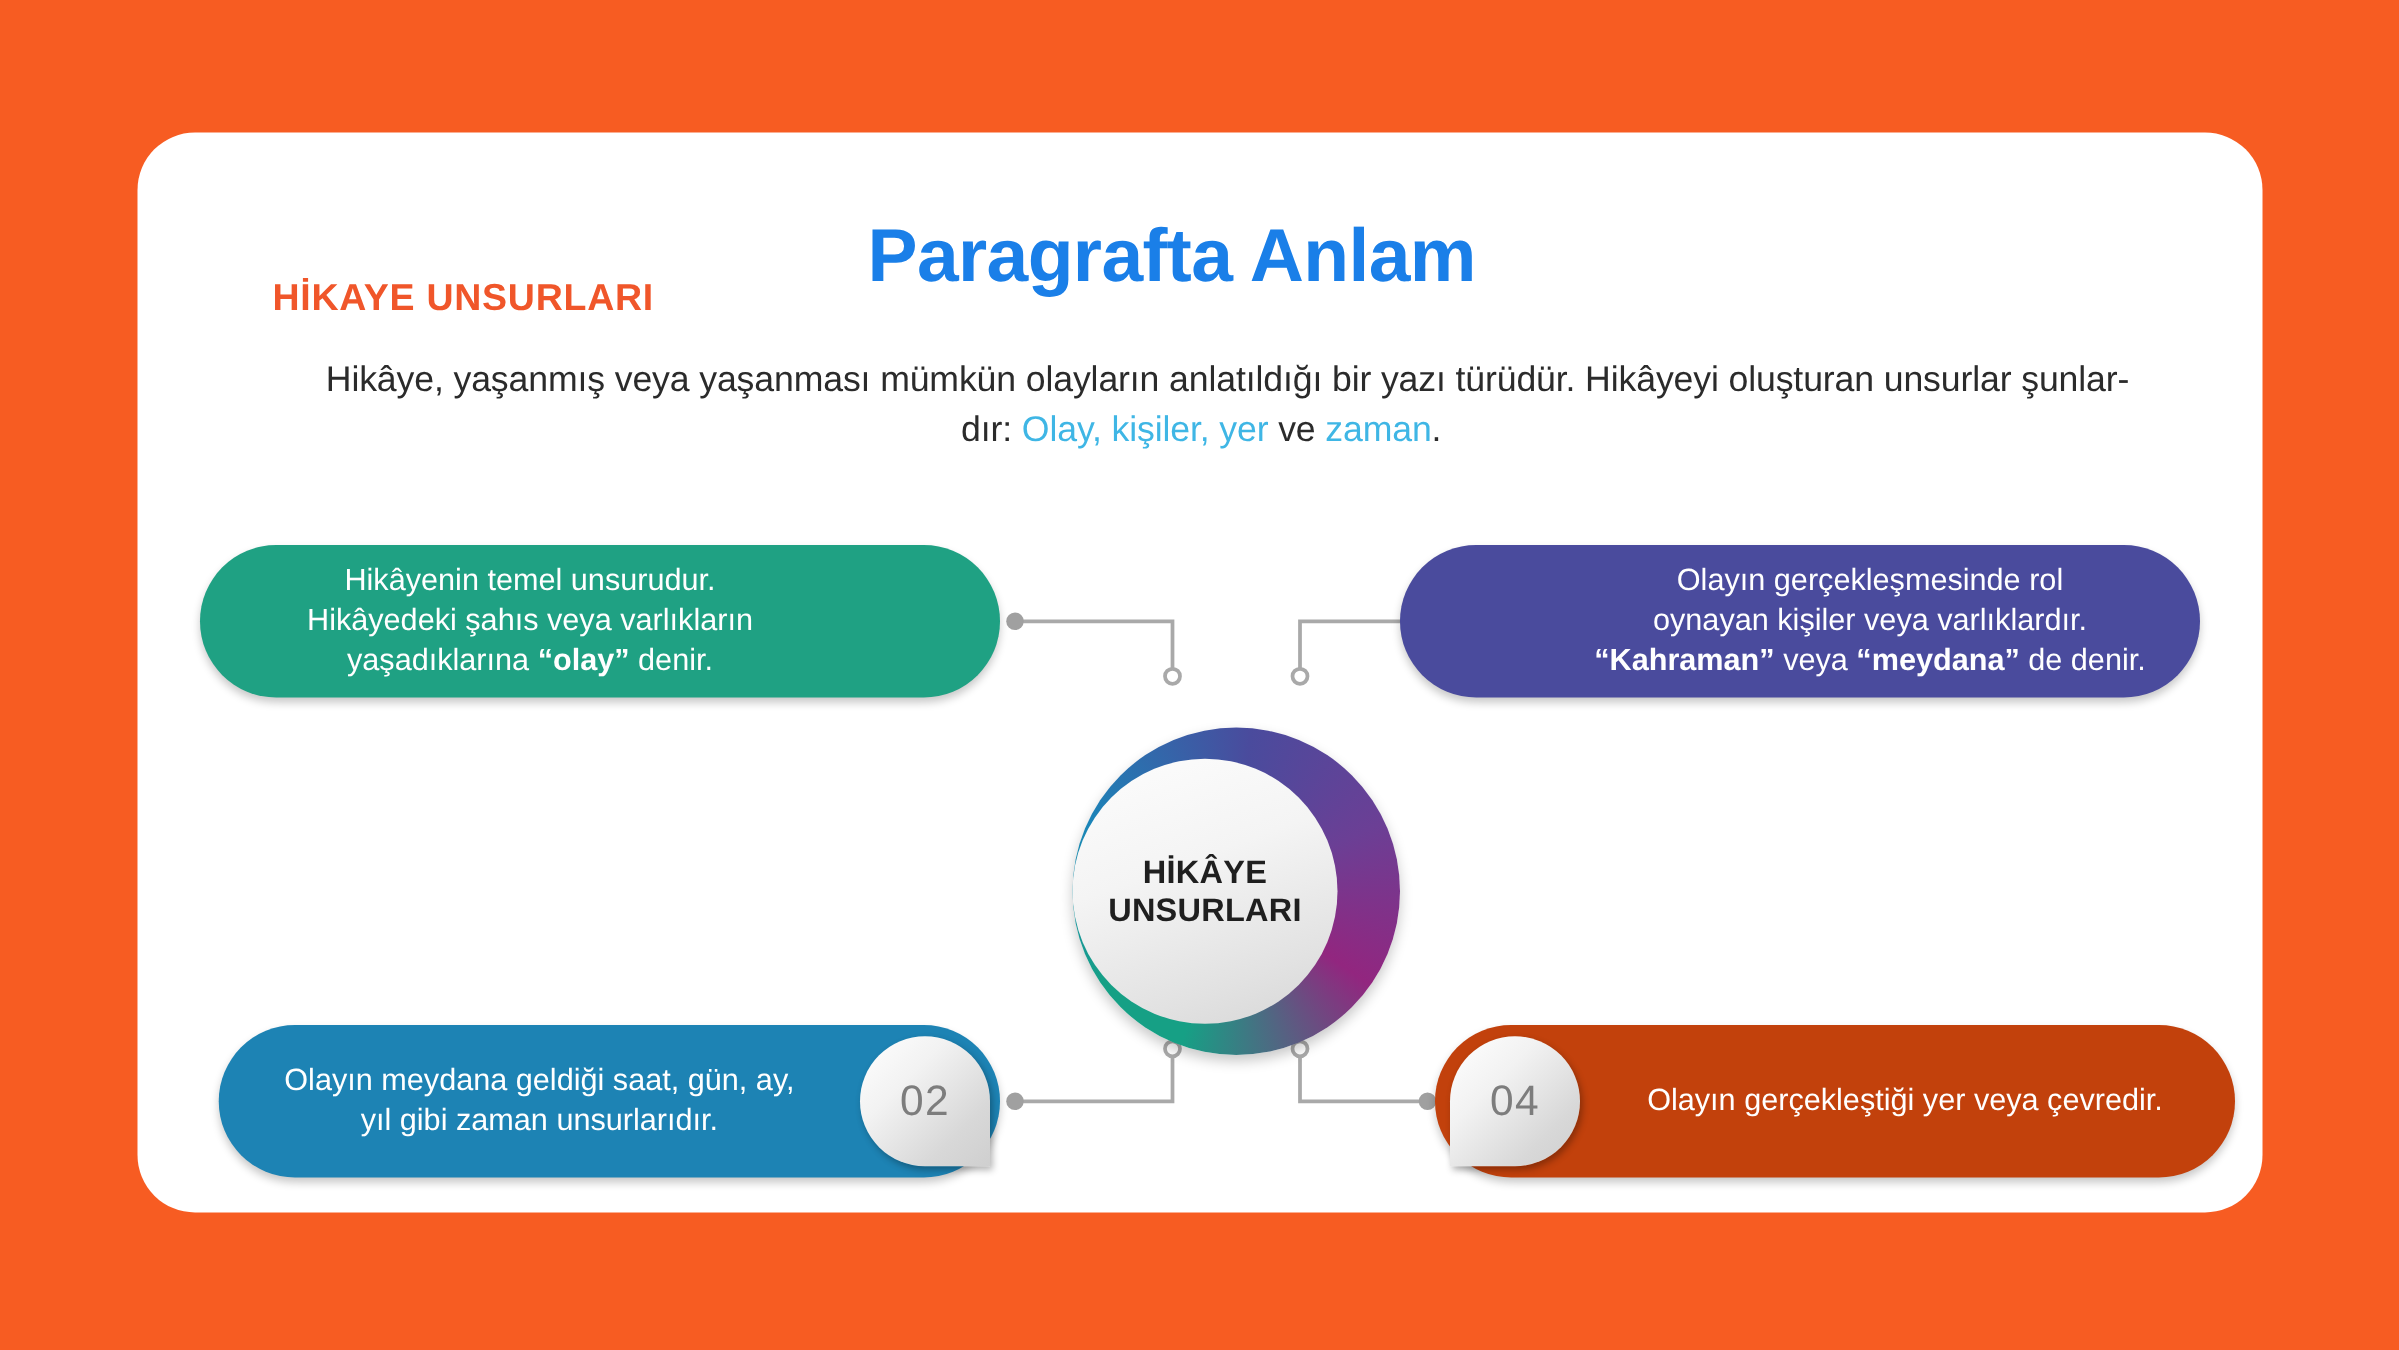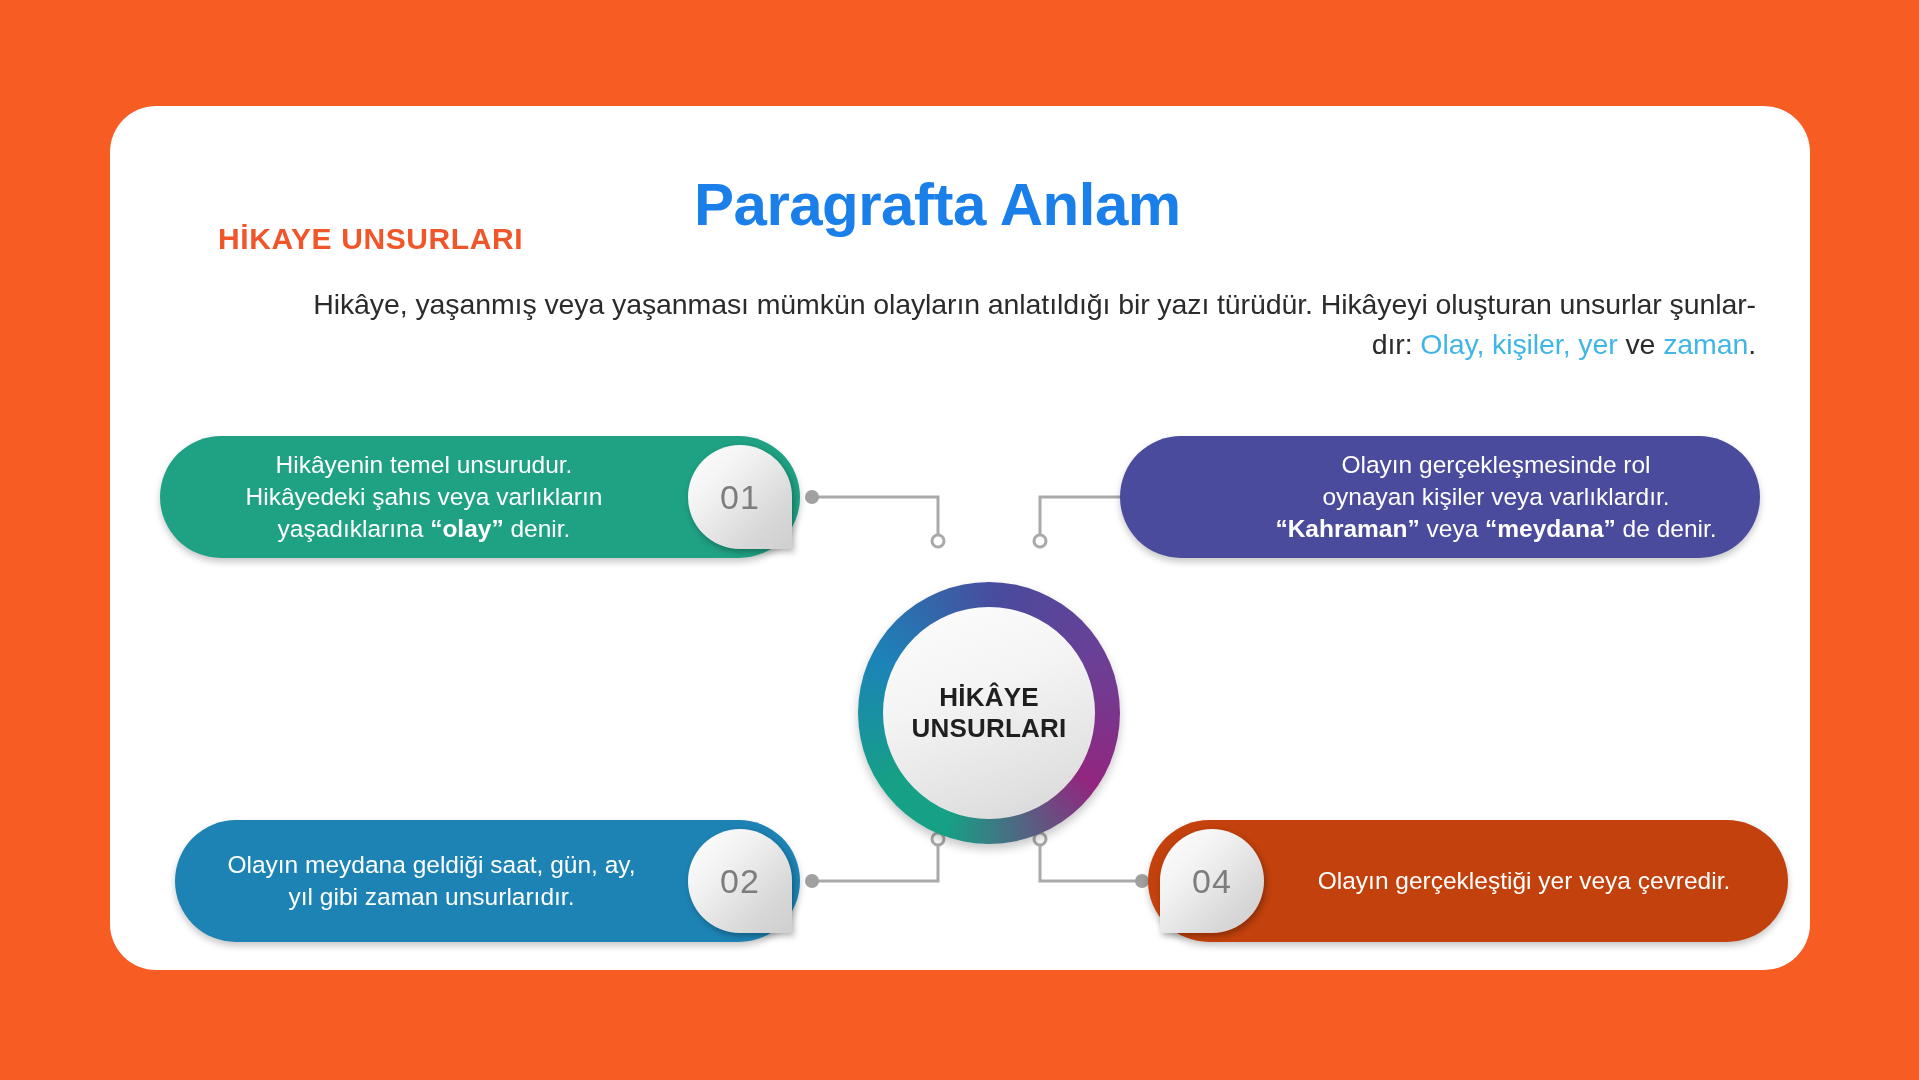--- a/index.html
+++ b/index.html
@@ -53,21 +53,21 @@
 
   
   .para {
     position: absolute;
     left: 166px;
     top: 284px;
     width: 1590px;
     font-size: 28.5px;
     line-height: 1.42;
     color: #2b2b2b;
-    text-align: right;
+    text-align: center;
     letter-spacing: -0.1px;
   }
   .para .indent { display: inline-block; width: 42px; }
   .para .hl { color: #3fb6e5; }
 
   
   .diagram { position: absolute; left: 0; top: 0; width: 1919px; height: 1080px; }
 
   
   .connectors { position: absolute; left: 0; top: 0; }
@@ -132,21 +132,21 @@
     background: conic-gradient(from 200deg,
         #16a085 0deg, #16a085 35deg,
         #1b84b8 95deg,
         #4a4b9d 165deg,
         #6b3f95 225deg,
         #92267f 285deg,
         #16a085 360deg);
     box-shadow: 0 5px 10px rgba(0,0,0,0.22);
     display: flex;
     align-items: center;
-    justify-content: center;
+    justify-content: flex-start;
   }
   .center-inner {
     width: 212px;
     height: 212px;
     border-radius: 50%;
     background: linear-gradient(160deg,#fdfdfd 0%,#f4f4f4 40%,#e2e2e2 78%,#d6d6d6 100%);
     display: flex;
     align-items: center;
     justify-content: center;
     text-align: center;
@@ -195,21 +195,20 @@
     <circle cx="1040" cy="839" r="6" fill="#ffffff" stroke="#a9a9a9" stroke-width="3"></circle>
   </svg>
 
   <div class="pill pill-01">
     <div class="txt">
       <span style="white-space: pre-line;">Hikâyenin temel unsurudur.
 Hikâyedeki şahıs veya varlıkların
 yaşadıklarına </span><b style="white-space: pre-line;">“olay”</b><span style="white-space: pre-line;"> denir.</span>
     </div>
   </div>
-  <div class="badge badge-01 tip-br">01</div>
 
   <div class="pill pill-02">
     <div class="txt">
       <span style="white-space: pre-line;">Olayın meydana geldiği saat, gün, ay,
 yıl gibi zaman unsurlarıdır.</span>
     </div>
   </div>
   <div class="badge badge-02 tip-br">02</div>
 
   <div class="pill pill-03">

